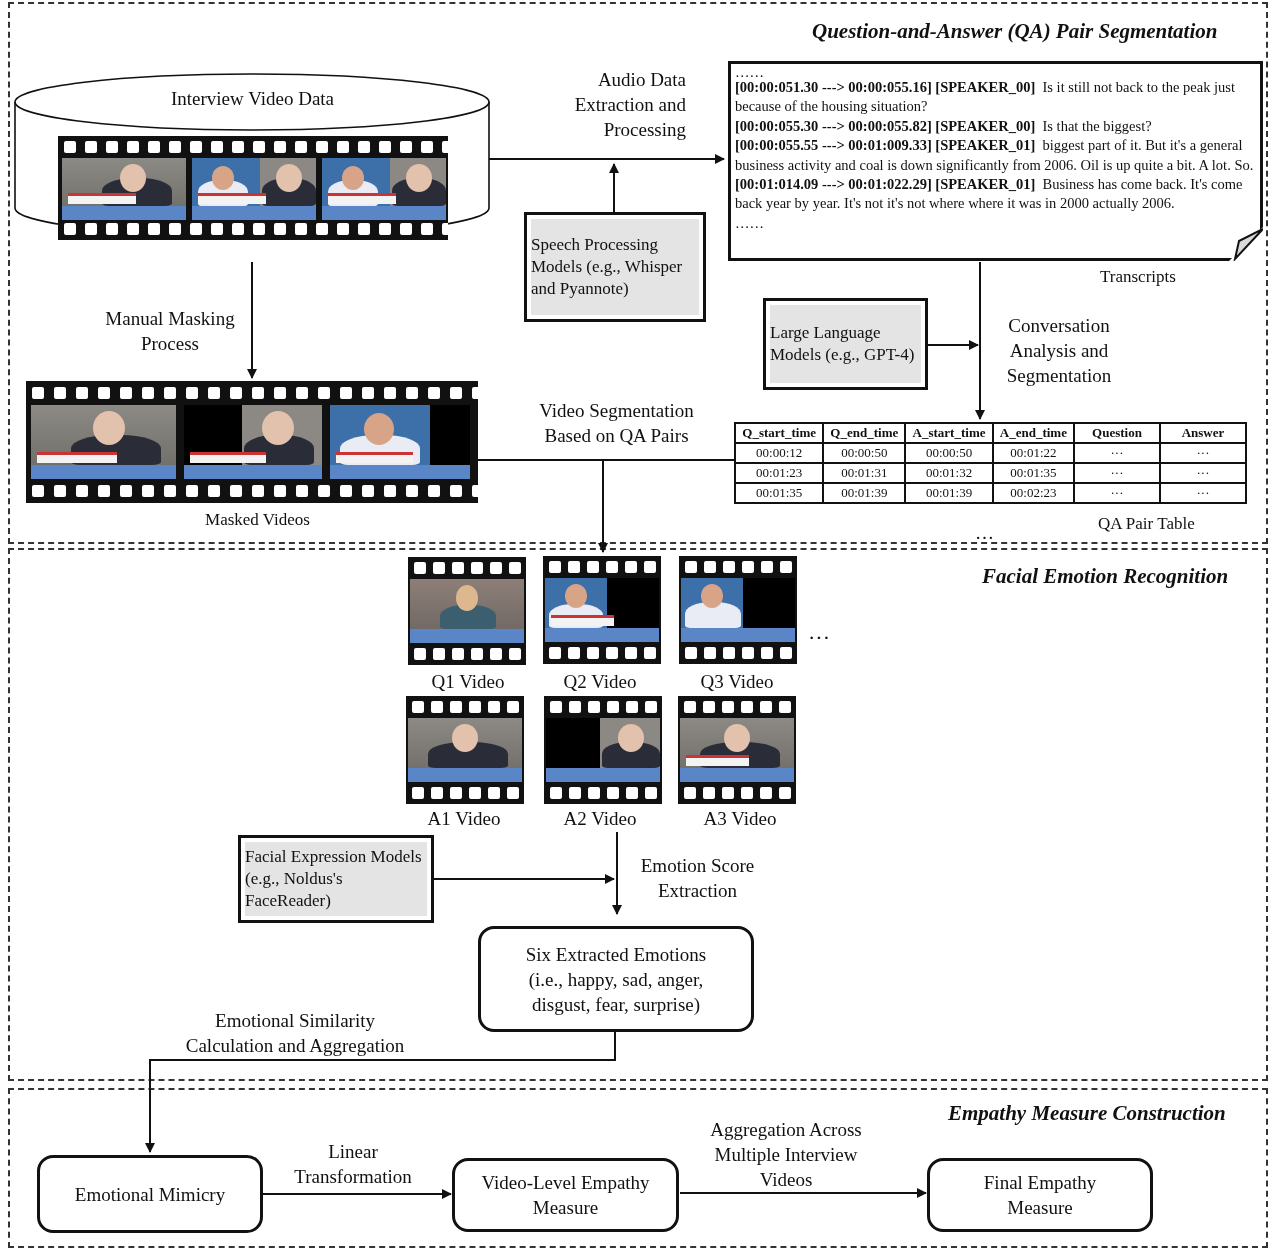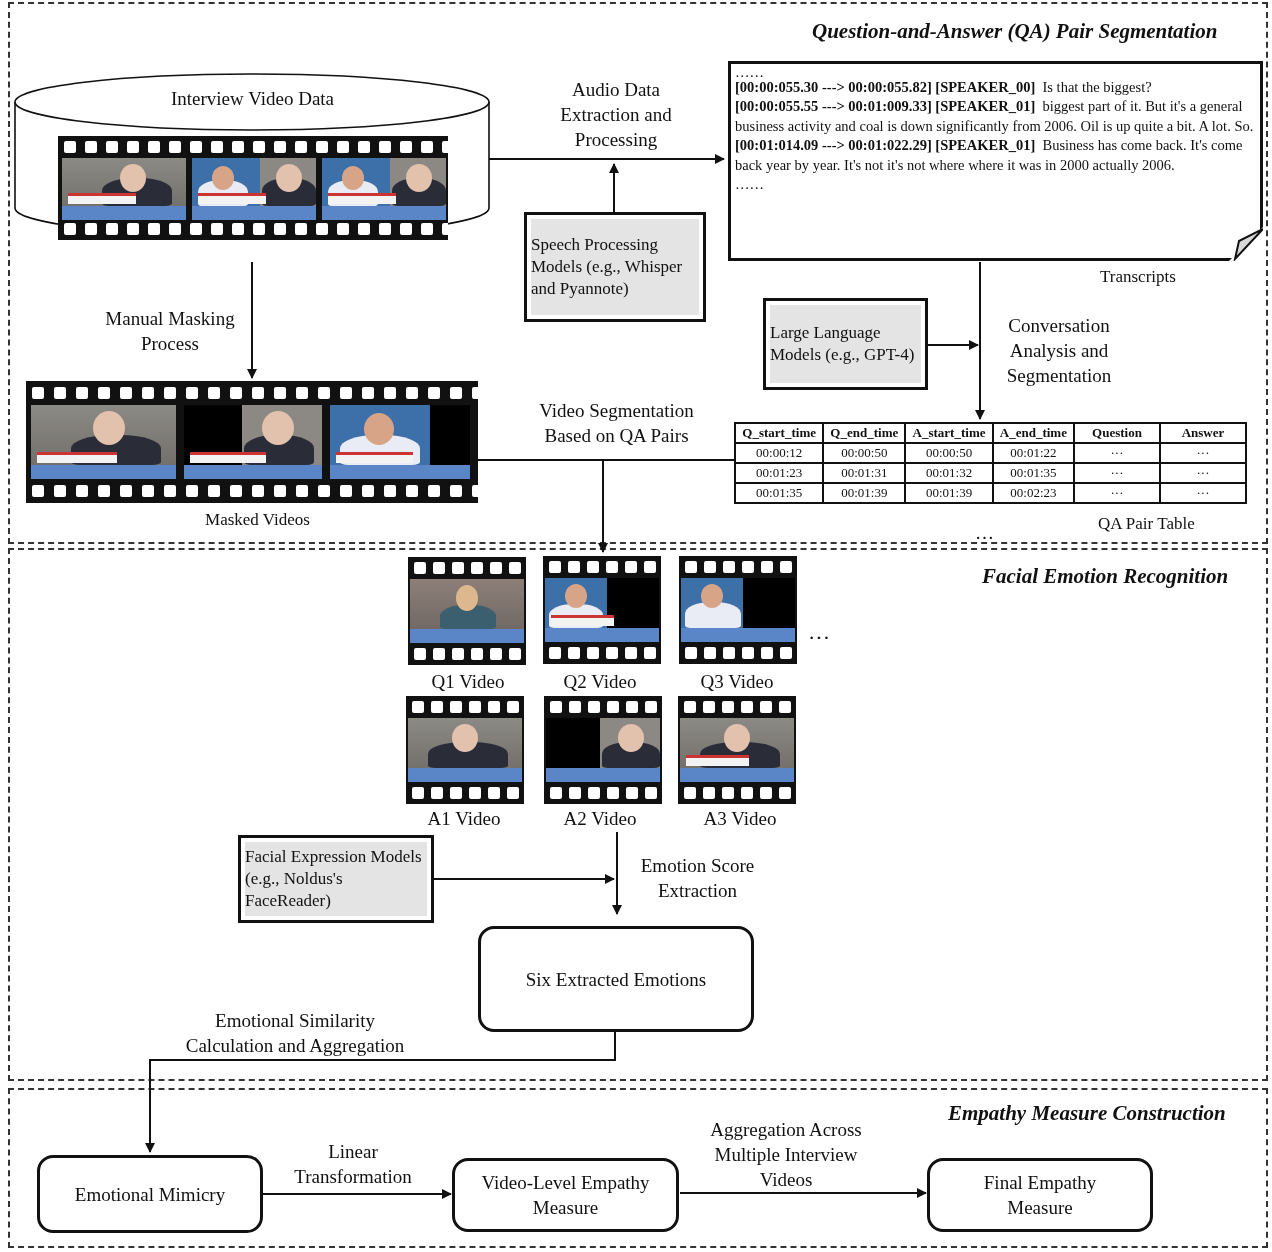--- a/index.html
+++ b/index.html
@@ -146,30 +146,31 @@
       <span></span>
       <span></span>
       <span></span>
       <span></span>
       <span></span>
       <span></span>
       <span></span>
     </div>
 </div>
 
-<div class="label" style="left:546px;top:77px;width:140px;white-space:normal;">
+<div class="label" style="left:546px;top:67px;width:140px;white-space:normal;text-align:right;">
   <span>Audio Data Extraction and Processing</span>
 </div>
 
 <div class="graybox" style="left:524px;top:212px;width:182px;height:110px;">
   <div class="inner">Speech Processing Models (e.g., Whisper and Pyannote)</div>
 </div>
 
 <div class="transcript" style="left:728px;top:61px;width:535px;height:200px;">
   <div style="line-height:12px;">……</div>
+  <div><b>[00:00:051.30 ---&gt; 00:00:055.16] [SPEAKER_00]</b>&nbsp; <span>Is it still not back to the peak just because of the housing situation?</span></div>
   <div><b>[00:00:055.30 ---&gt; 00:00:055.82] [SPEAKER_00]</b>&nbsp; <span>Is that the biggest?</span></div>
   <div><b>[00:00:055.55 ---&gt; 00:01:009.33] [SPEAKER_01]</b>&nbsp; <span>biggest part of it. But it's a general business activity and coal is down significantly from 2006. Oil is up quite a bit. A lot. So.</span></div>
   <div><b>[00:01:014.09 ---&gt; 00:01:022.29] [SPEAKER_01]</b>&nbsp; <span>Business has come back. It's come back year by year. It's not it's not where where it was in 2000 actually 2006.</span></div>
   <div>……</div>
   <svg class="abs" width="34" height="34" style="right:-3px;bottom:-3px;">
     <path d="M34,0 L0,34 L34,34 z" fill="#fff"></path>
     <path d="M34,2 L6,32 L10,14 z" fill="#d9d9d9" stroke="#111" stroke-width="2"></path>
   </svg>
 </div>
 <div class="label" style="left:1100px;top:264px;font-size:17px;">Transcripts</div>
@@ -469,20 +470,21 @@
 
 <div class="graybox" style="left:238px;top:835px;width:196px;height:88px;">
   <div class="inner">Facial Expression Models (e.g., Noldus's FaceReader)</div>
 </div>
 <div class="label" style="left:630px;top:853px;width:135px;white-space:normal;">
   <span>Emotion Score Extraction</span>
 </div>
 
 <div class="rbox" style="left:478px;top:926px;width:276px;height:106px;flex-direction:column;">
   <div>Six Extracted Emotions</div>
+  <div style="white-space:normal;width:210px;">(i.e., happy, sad, anger, disgust, fear, surprise)</div>
 </div>
 
 <div class="label" style="left:170px;top:1008px;width:250px;white-space:normal;">
   <span>Emotional Similarity Calculation and Aggregation</span>
 </div>
 
 <div class="rbox" style="left:37px;top:1155px;width:226px;height:78px;">
   <span>Emotional Mimicry</span>
 </div>
 <div class="label" style="left:283px;top:1139px;width:140px;white-space:normal;">

